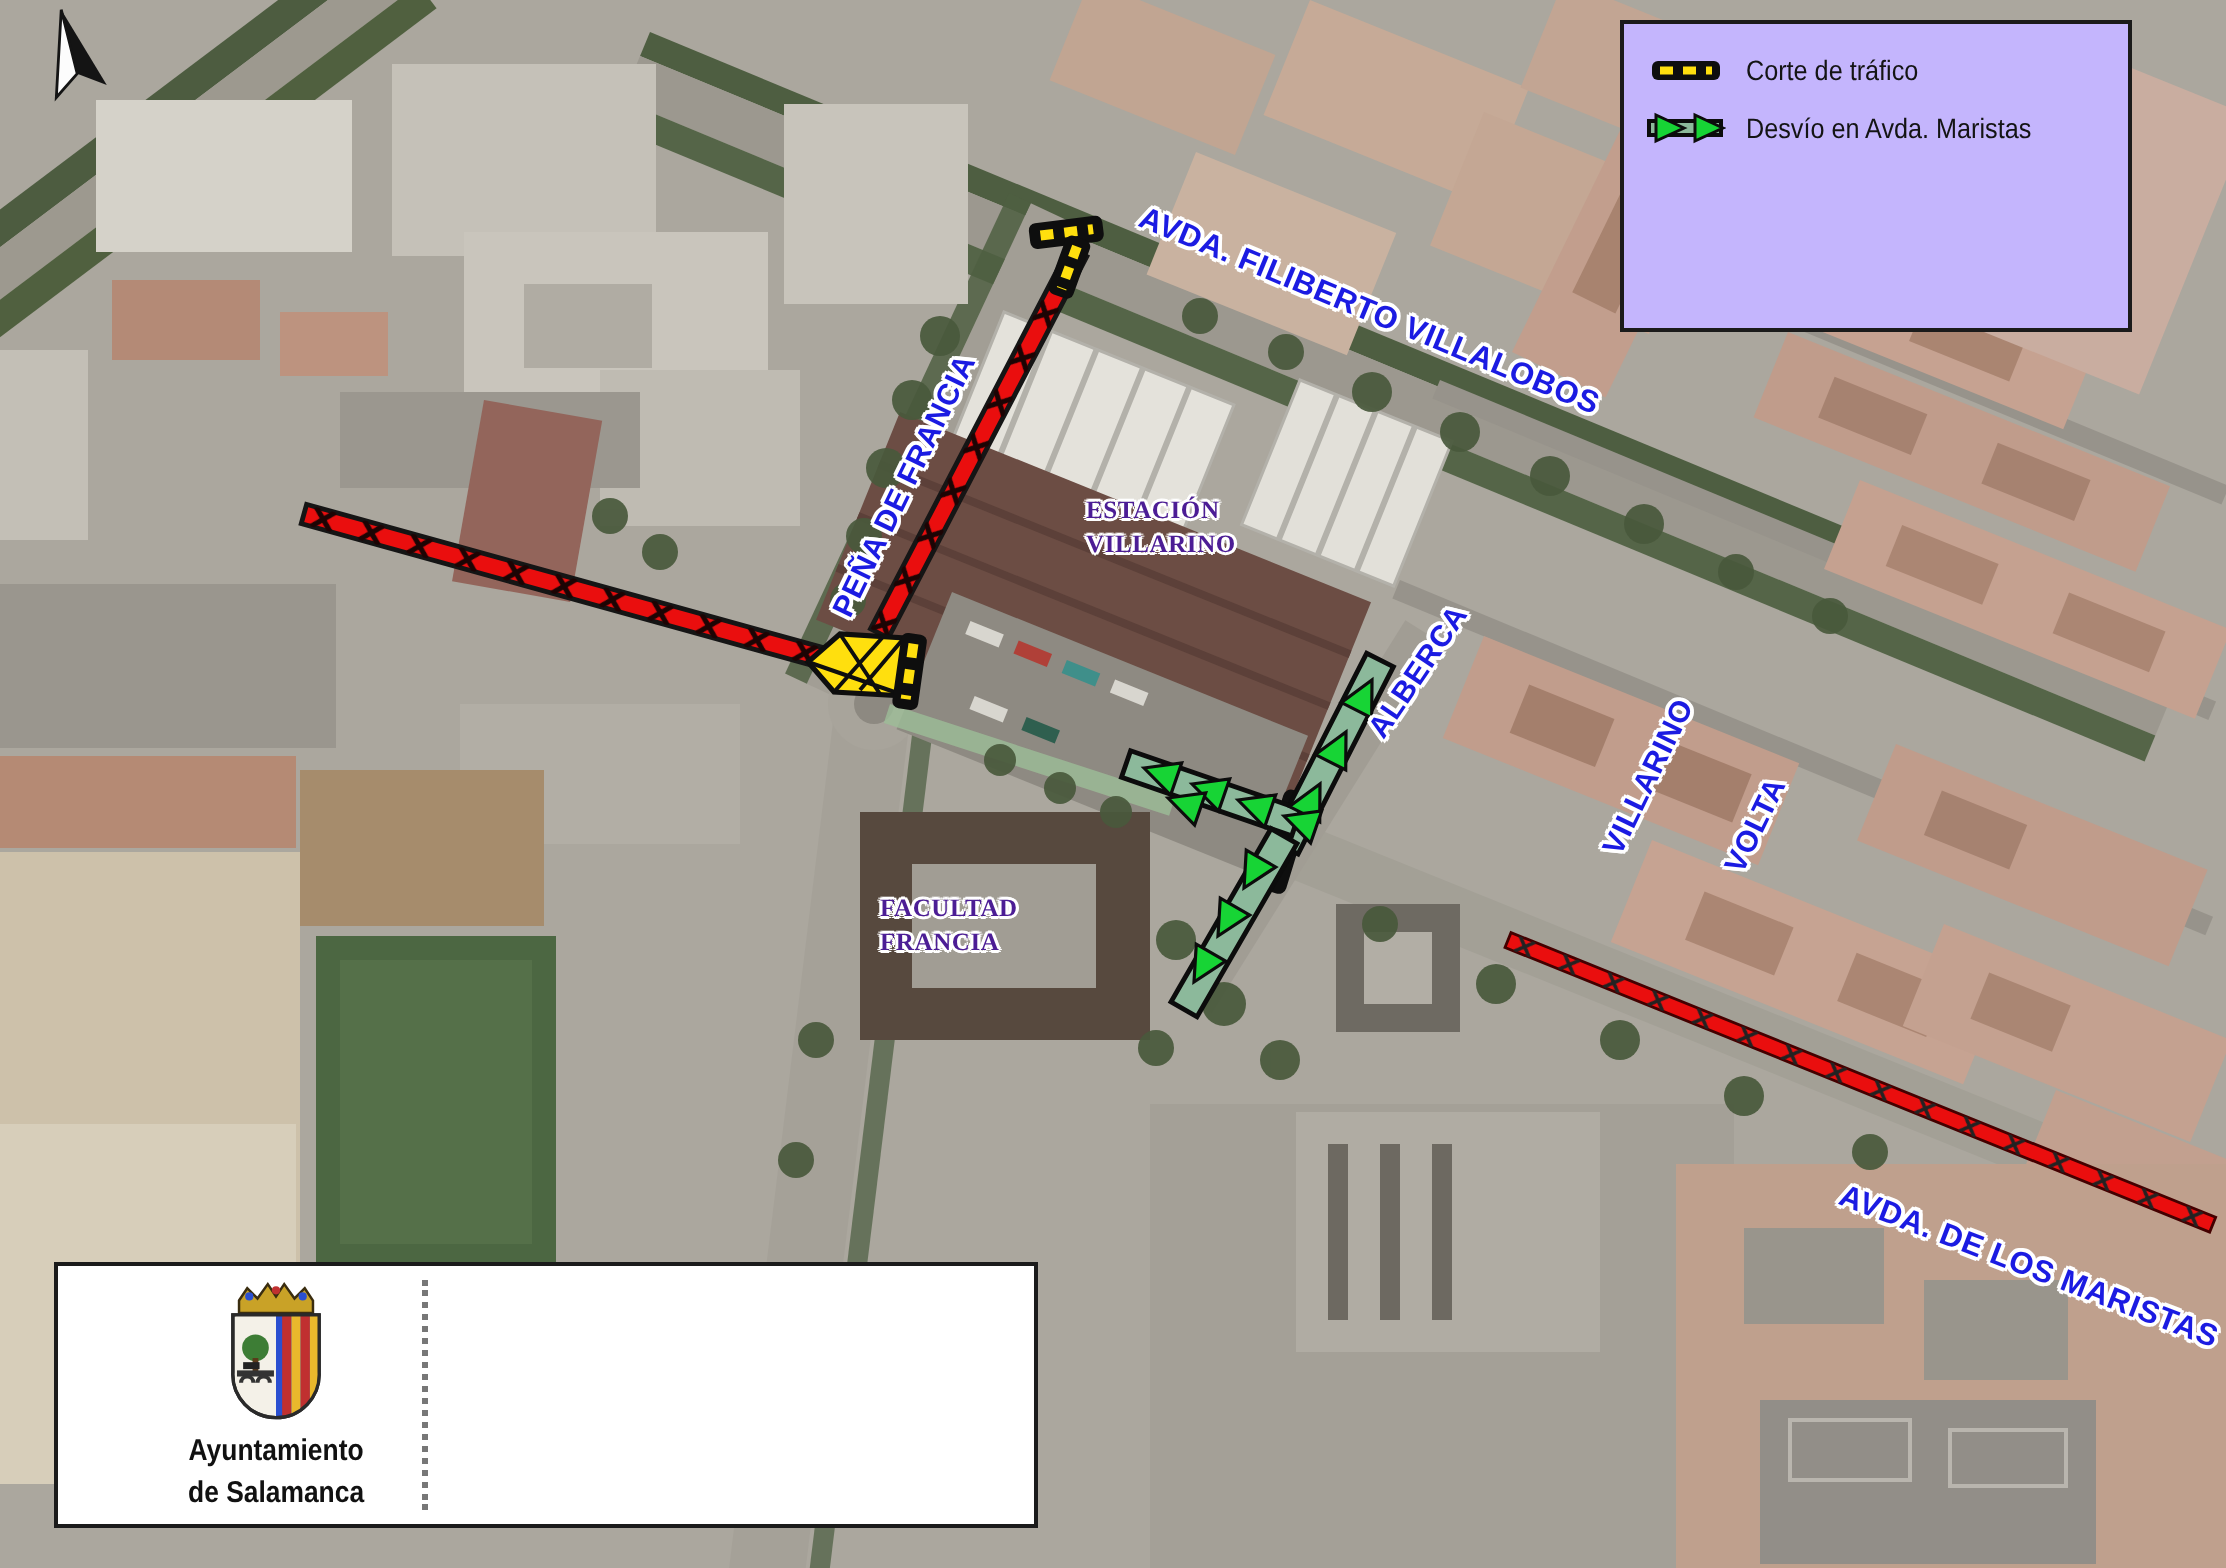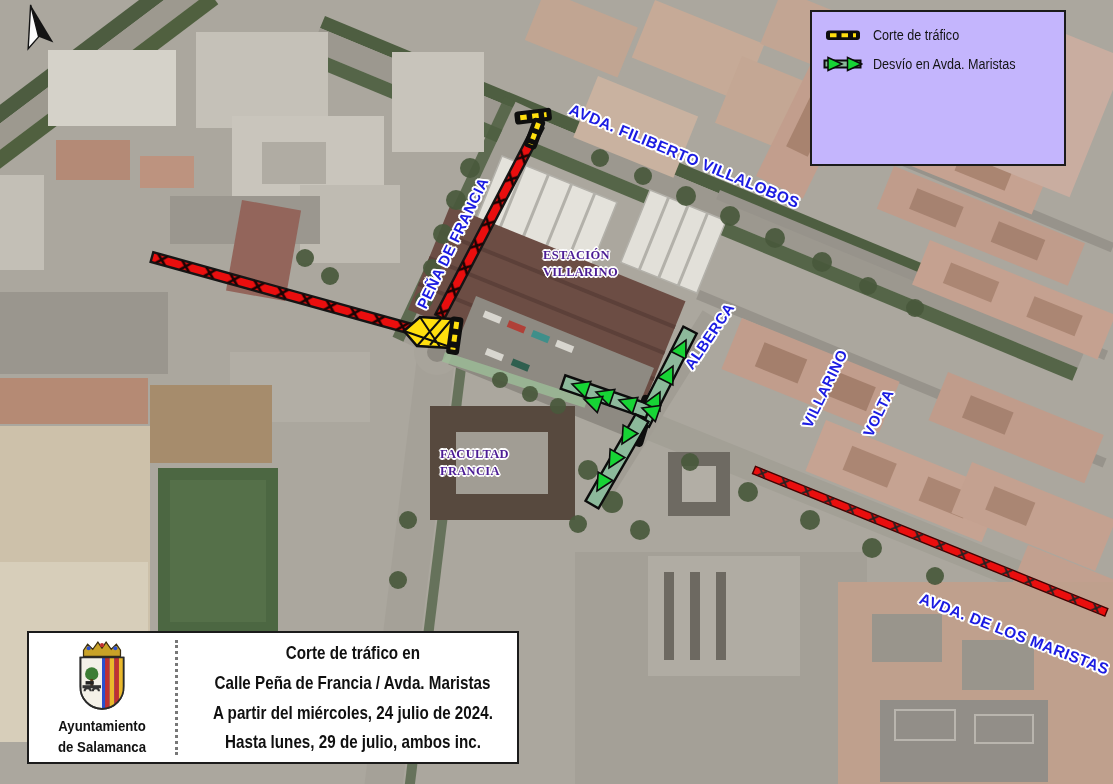--- a/index.html
+++ b/index.html
@@ -28,21 +28,21 @@
   #legend{position:absolute;left:810px;top:10px;width:256px;height:156px;z-index:20;
     background:#c4b5fd;border:2px solid #1b1b1b;box-sizing:border-box;padding:9px 0 0 10px;}
   .lg-row{display:flex;align-items:center;height:28.4px;}
   .lg-ic{width:42px;display:flex;justify-content:center;flex:none;}
   .lg-tx{font-size:14px;color:#141414;margin-left:9px;white-space:nowrap;
     transform:scaleX(.9);transform-origin:0 50%;}
   
   #infobox{position:absolute;left:27px;top:631px;width:492px;height:133px;z-index:20;
     background:#fff;border:2px solid #1b1b1b;box-sizing:border-box;display:flex;}
   #ib-left{width:146px;flex:none;display:flex;flex-direction:column;align-items:center;
-    justify-content:center;padding-top:2px;}
+    justify-content:center;padding-top:2px;margin-left:36px;}
   #ib-org{font-weight:bold;font-size:15px;line-height:1.35;color:#111;text-align:center;
     transform:scaleX(.88);}
   #ib-div{border-left:3px dotted #777;margin:7px 0;}
   #ib-right{flex:1;display:flex;flex-direction:column;align-items:center;justify-content:center;}
   .t-line{font-weight:bold;font-size:19px;line-height:1.56;color:#101010;white-space:nowrap;
     transform:scaleX(.8);}
 </style>
 </head>
 <body>
 
@@ -389,21 +389,15 @@
         <path d="M9,17 L30,30 L30,15 Z" fill="#f4f1e8"></path>
       </g>
       <path d="M9,17 h42 v28 a21,21 0 0 1 -21,22 a21,21 0 0 1 -21,-22 Z" fill="none" stroke="#2a2a2a" stroke-width="1.6"></path>
     </svg>
     <div id="ib-org">
       <div>Ayuntamiento</div>
       <div>de Salamanca</div>
     </div>
   </div>
   <div id="ib-div"></div>
-  <div id="ib-right">
-    <div class="t-line">Corte de tráfico en</div>
-    <div class="t-line">Calle Peña de Francia / Avda. Maristas</div>
-    <div class="t-line">A partir del miércoles, 24 julio de 2024.</div>
-    <div class="t-line">Hasta lunes, 29 de julio, ambos inc.</div>
-  </div>
 </div>
 
 </div>
 
 </body></html>

